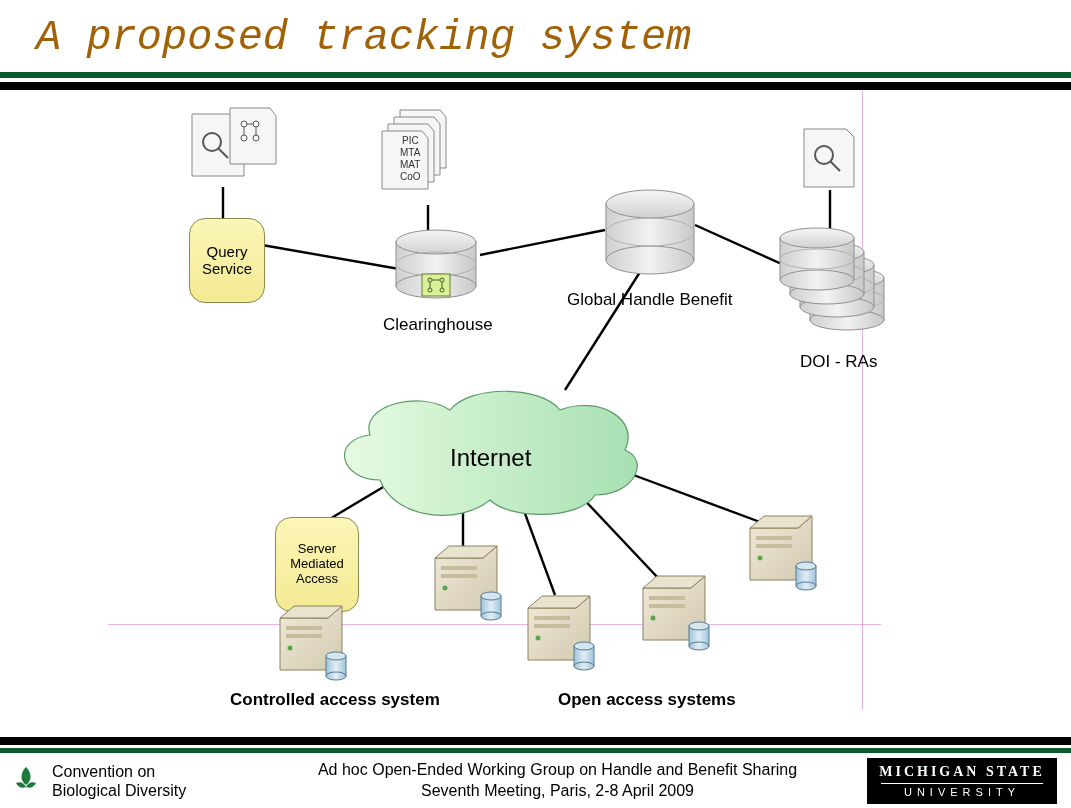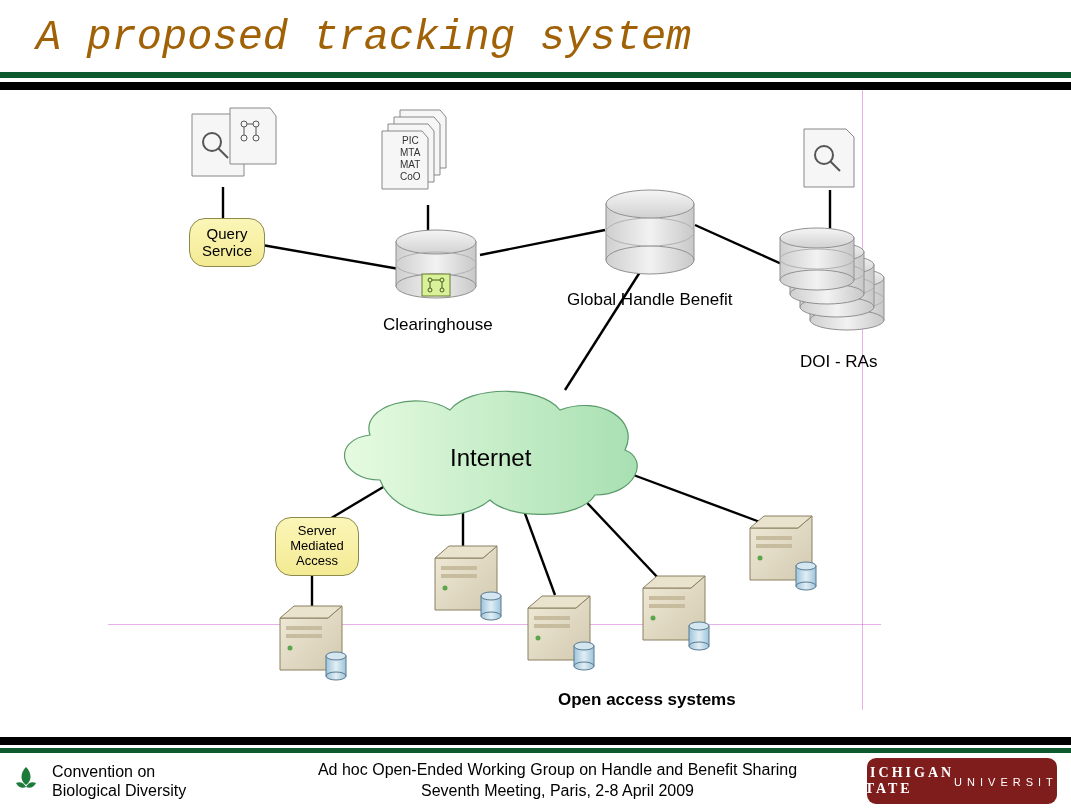--- a/index.html
+++ b/index.html
@@ -12,38 +12,38 @@
   .gap-small { height: 4px; background: #fff; }
 
   .diagram { position: relative; width: 1071px; height: 620px; }
 
   .guide-v { position: absolute; top: 0; bottom: 0; width: 1px; background: rgba(200,60,200,0.4); right: 208px; }
   .guide-h { position: absolute; left: 108px; right: 190px; height: 1px; background: rgba(200,60,200,0.4); top: 534px; }
 
   .label { position: absolute; font-size: 17px; color: #000; }
   .label-bold { font-weight: bold; }
 
-  .pill { position: absolute; background: linear-gradient(#fbf6b8,#f4ea93); border: 1px solid #8a8a4b; border-radius: 16px; font-size: 15px; text-align: center; padding: 6px 10px; color: #000; line-height: 1.15; }
+  .pill { position: absolute; background: linear-gradient(#fbf6b8,#f4ea93); border: 1px solid #8a8a4b; border-radius: 16px; font-size: 15px; text-align: center; padding: 24px 10px; color: #000; line-height: 1.15; }
 
   .cloud { position: absolute; }
   .cloud-text { position: absolute; font-size: 24px; color: #000; margin-top: 6px; }
 
   .docpage { position: absolute; }
 
   .server { position: absolute; }
 
   .footer { position: absolute; bottom: 0; width: 1071px; height: 71px; }
   .footer-row1 { height: 8px; background: #000; }
   .footer-sep { height: 3px; background: #fff; }
   .footer-row2 { height: 5px; background: #0d5a2f; }
   .footer-content { height: 56px; display: flex; align-items: center; padding: 0 14px 0 8px; background: #fff; }
   .footer-left { display: flex; align-items: center; gap: 8px; min-width: 240px; }
   .footer-left-text { font-size: 16px; line-height: 1.2; }
   .footer-center { flex: 1; text-align: center; font-size: 16px; line-height: 1.3; }
-  .footer-right { width: 190px; height: 46px; background: #7f1d1d; color: #fff; display: flex; flex-direction: row; align-items: center; justify-content: center; border-radius: 9px; }
+  .footer-right { width: 190px; height: 46px; background: #000000; color: #fff; display: flex; flex-direction: column; align-items: center; justify-content: center; }
   .footer-right .r1 { font-size: 14px; letter-spacing: 3px; font-weight: 600; font-family: 'Times New Roman', serif;}
   .footer-right .r2 { font-size: 11px; letter-spacing: 5px; margin-top: 2px; font-family: Liberation Sans, sans-serif;}
   .footer-right .line { width: 85%; height: 1px; background: #fff; margin-top: 3px; }
 
   svg { overflow: visible; }
 </style>
 </head>
 <body>
 
 <div class="title">A proposed tracking system</div>
@@ -289,20 +289,21 @@
         <rect x="14" y="36" width="36" height="4" fill="#c7bd9e"></rect>
         <circle cx="18" cy="50" r="2.5" fill="#5aa64a"></circle>
         <g transform="translate(54,54)">
           <rect x="0" y="4" width="20" height="20" fill="url(#gbluecyl)" stroke="#5a7a90"></rect>
           <ellipse cx="10" cy="24" rx="10" ry="4" fill="url(#gbluecyl)" stroke="#5a7a90"></ellipse>
           <ellipse cx="10" cy="4" rx="10" ry="4" fill="#d4e6f0" stroke="#5a7a90"></ellipse>
         </g>
       </g>
   </svg>
 
+  <div class="label label-bold" style="left:230px; top:600px;">Controlled access system</div>
   <div class="label label-bold" style="left:558px; top:600px;">Open access systems</div>
 
 </div>
 
 <div class="footer">
   <div class="footer-row1"></div>
   <div class="footer-sep"></div>
   <div class="footer-row2"></div>
   <div class="footer-content">
     <div class="footer-left">

